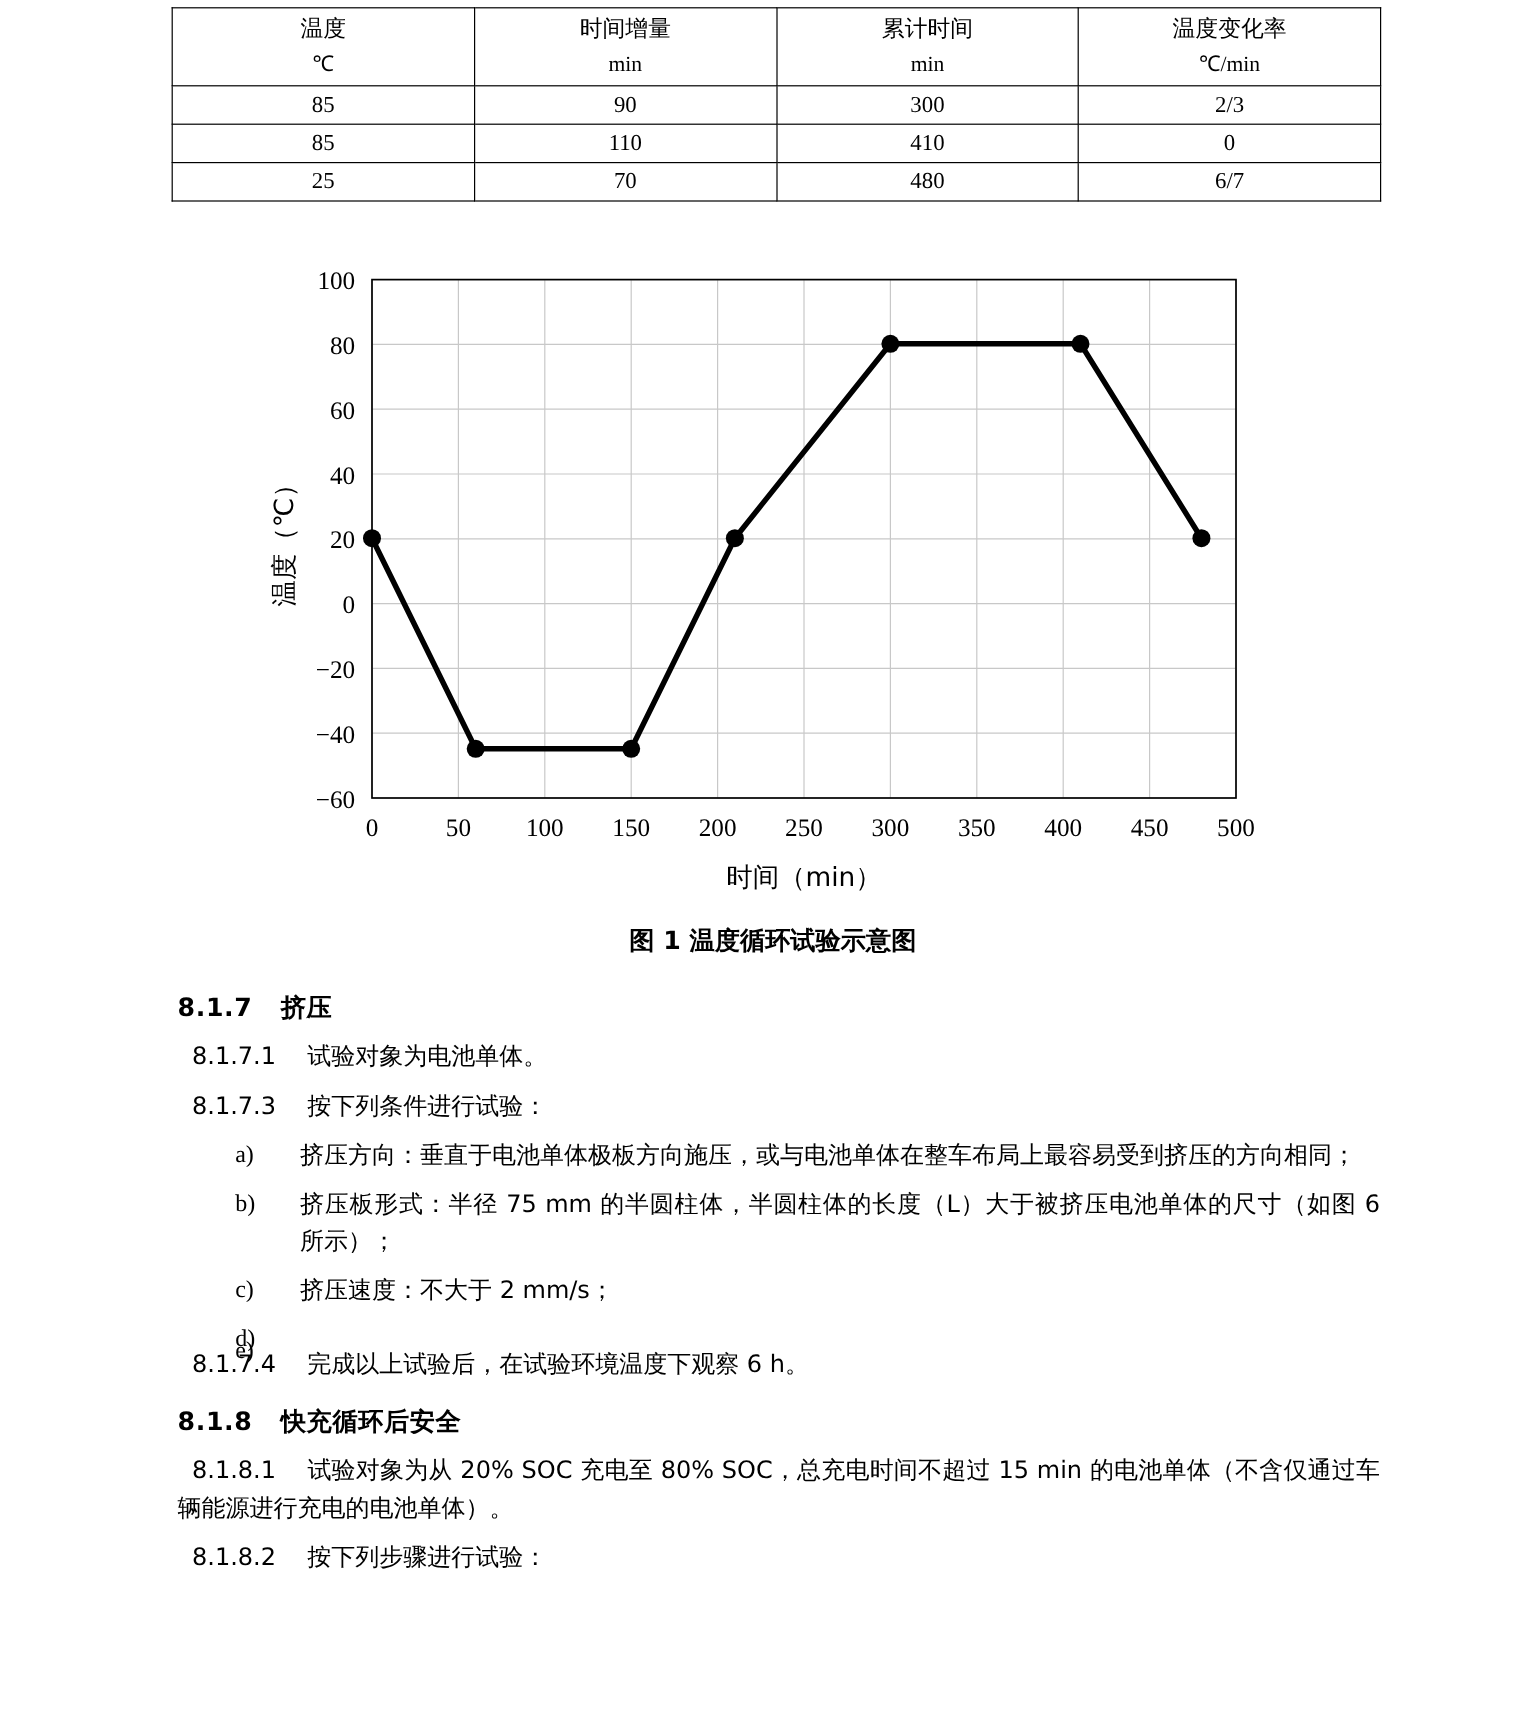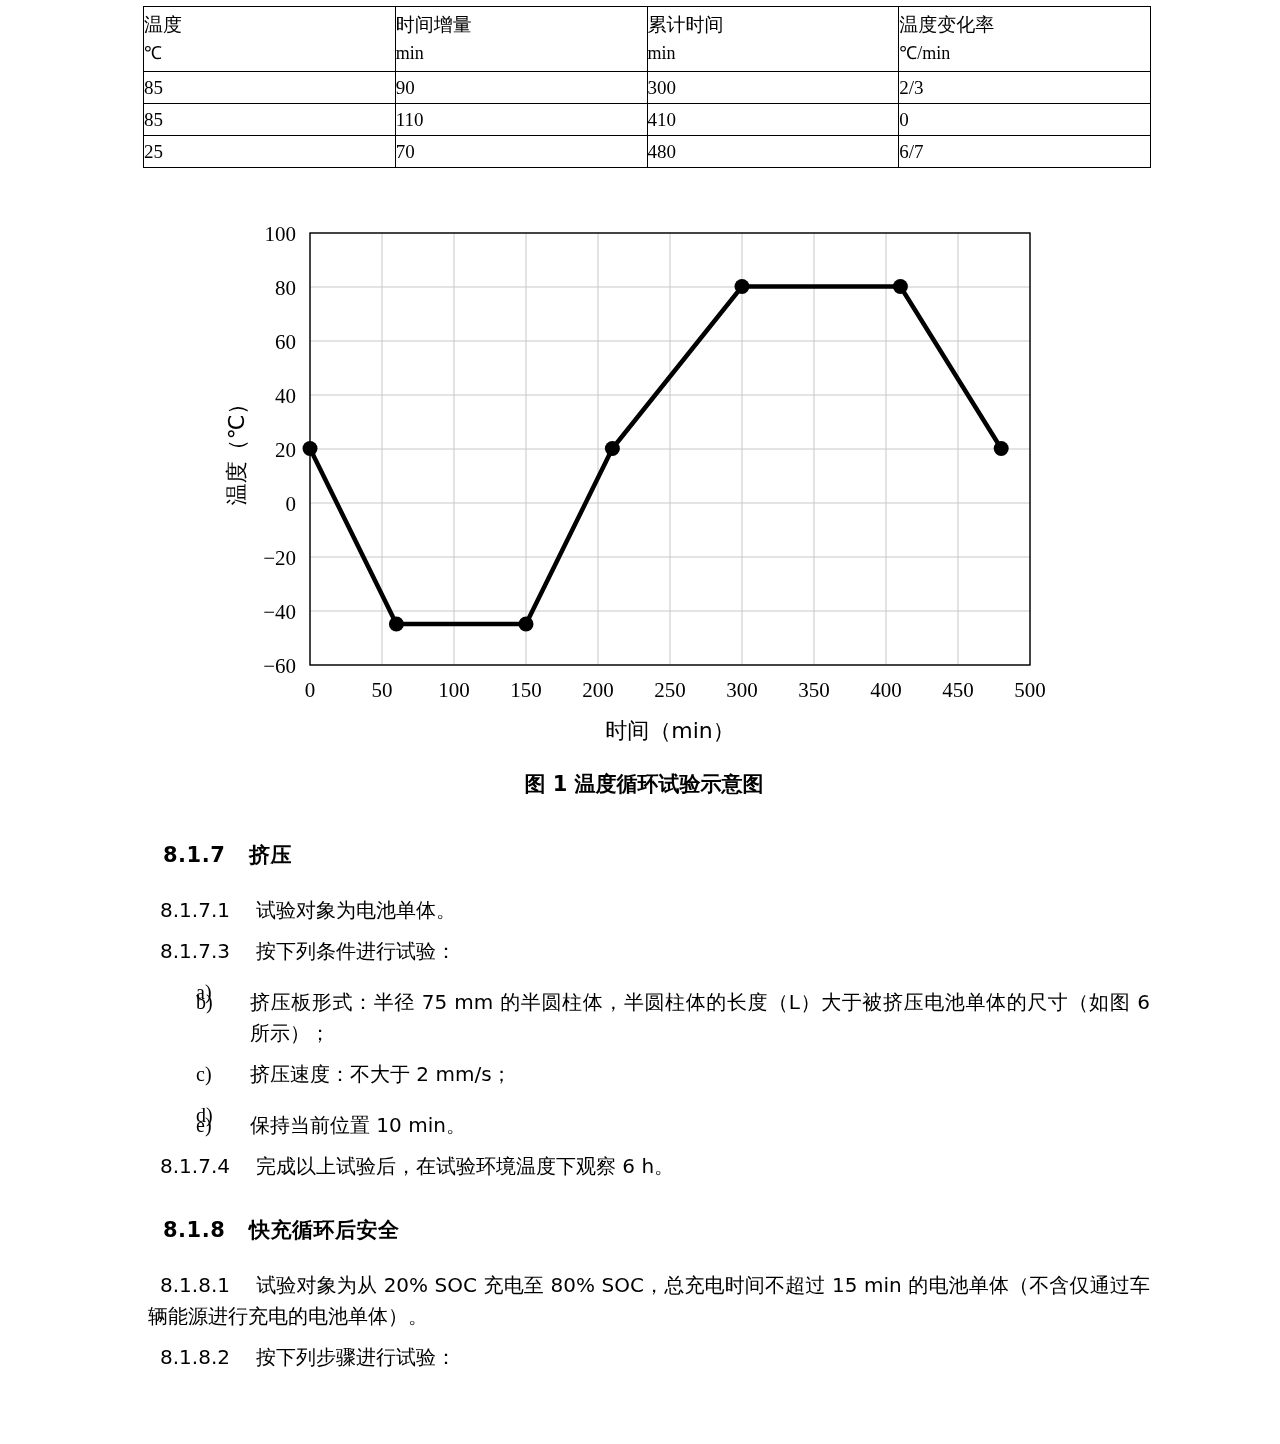--- a/index.html
+++ b/index.html
@@ -25,20 +25,21 @@
   .data-table {
     position: absolute;
     left: 143px;
     top: 6px;
     width: 1008px;
     border-collapse: collapse;
     table-layout: fixed;
   }
   .data-table td {
     border: 1px solid #000;
+    text-align: center;
     font-size: 19px;
     font-family: "Liberation Serif", serif;
     padding: 0;
     line-height: 30px;
     height: 30px;
   }
   .data-table td.hdr {
     line-height: 28px;
   }
   .data-table .hdr-line2 {
@@ -76,21 +77,21 @@
   }
 
   
   .doc-body {
     position: absolute;
     left: 0;
     top: 812px;
     width: 1280px;
   }
   .sec-head {
-    margin: 15px;
+    margin: 0;
     padding: 14px 0 6px 148px;
     font-size: 21px;
     font-weight: bold;
     font-family: "DejaVu Sans", "Liberation Sans", sans-serif;
     letter-spacing: 0.5px;
   }
   .sec-head .num {
     display: inline-block;
     min-width: 86px;
   }
@@ -263,35 +264,35 @@
       <span class="num">8.1.7.1</span><span>试验对象为电池单体。</span>
     </p>
 
 
     <p class="para">
       <span class="num">8.1.7.3</span><span>按下列条件进行试验：</span>
     </p>
 
     <p class="list-item">
       <span class="marker">a)</span>
+      <span class="it-body">挤压方向：垂直于电池单体极板方向施压，或与电池单体在整车布局上最容易受到挤压的方向相同；</span>
     </p>
     <p class="list-item">
       <span class="marker">b)</span>
       <span class="it-body">挤压板形式：半径 75 mm 的半圆柱体，半圆柱体的长度（L）大于被挤压电池单体的尺寸（如图 6 所示）；</span>
     </p>
     <p class="list-item">
       <span class="marker">c)</span>
       <span class="it-body">挤压速度：不大于 2 mm/s；</span>
     </p>
     <p class="list-item">
       <span class="marker">d)</span>
     </p>
     <p class="list-item">
       <span class="marker">e)</span>
-      <span class="it-body">保持当前位置 10 min。</span>
     </p>
 
     <p class="para">
       <span class="num">8.1.7.4</span><span>完成以上试验后，在试验环境温度下观察 6 h。</span>
     </p>
 
     <h3 class="sec-head">
       <span class="num">8.1.8</span><span>快充循环后安全</span>
     </h3>
 

